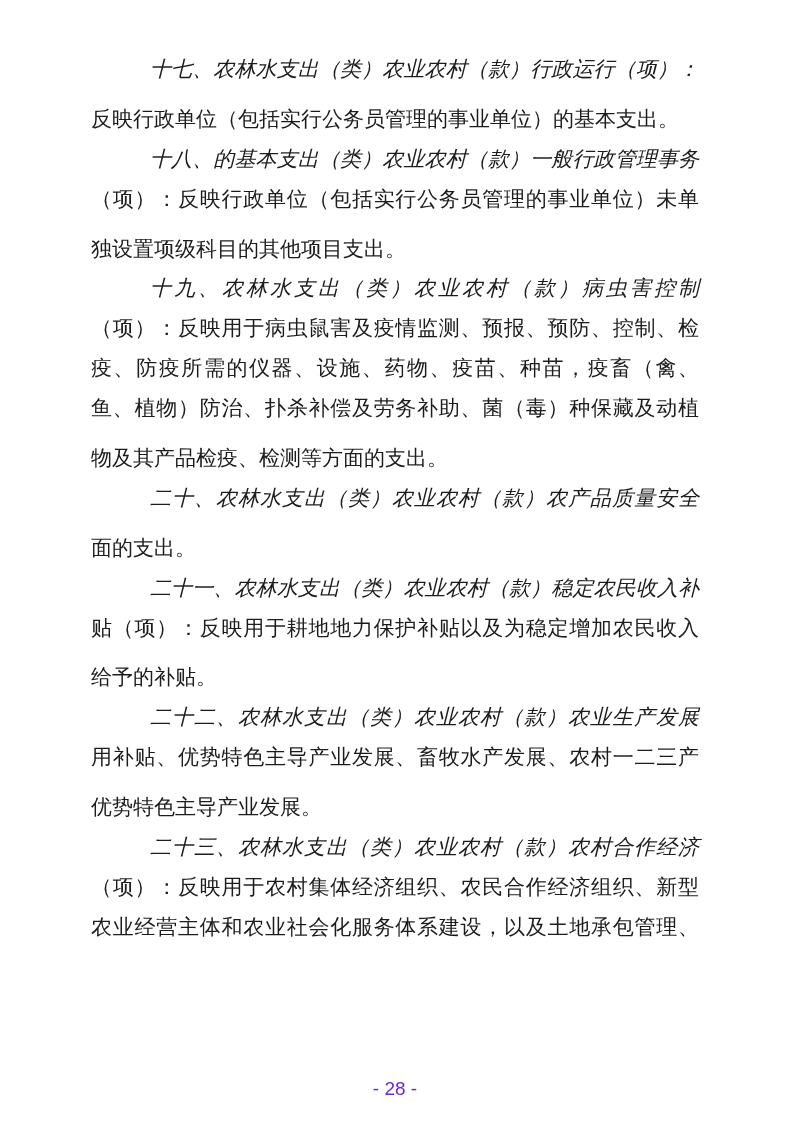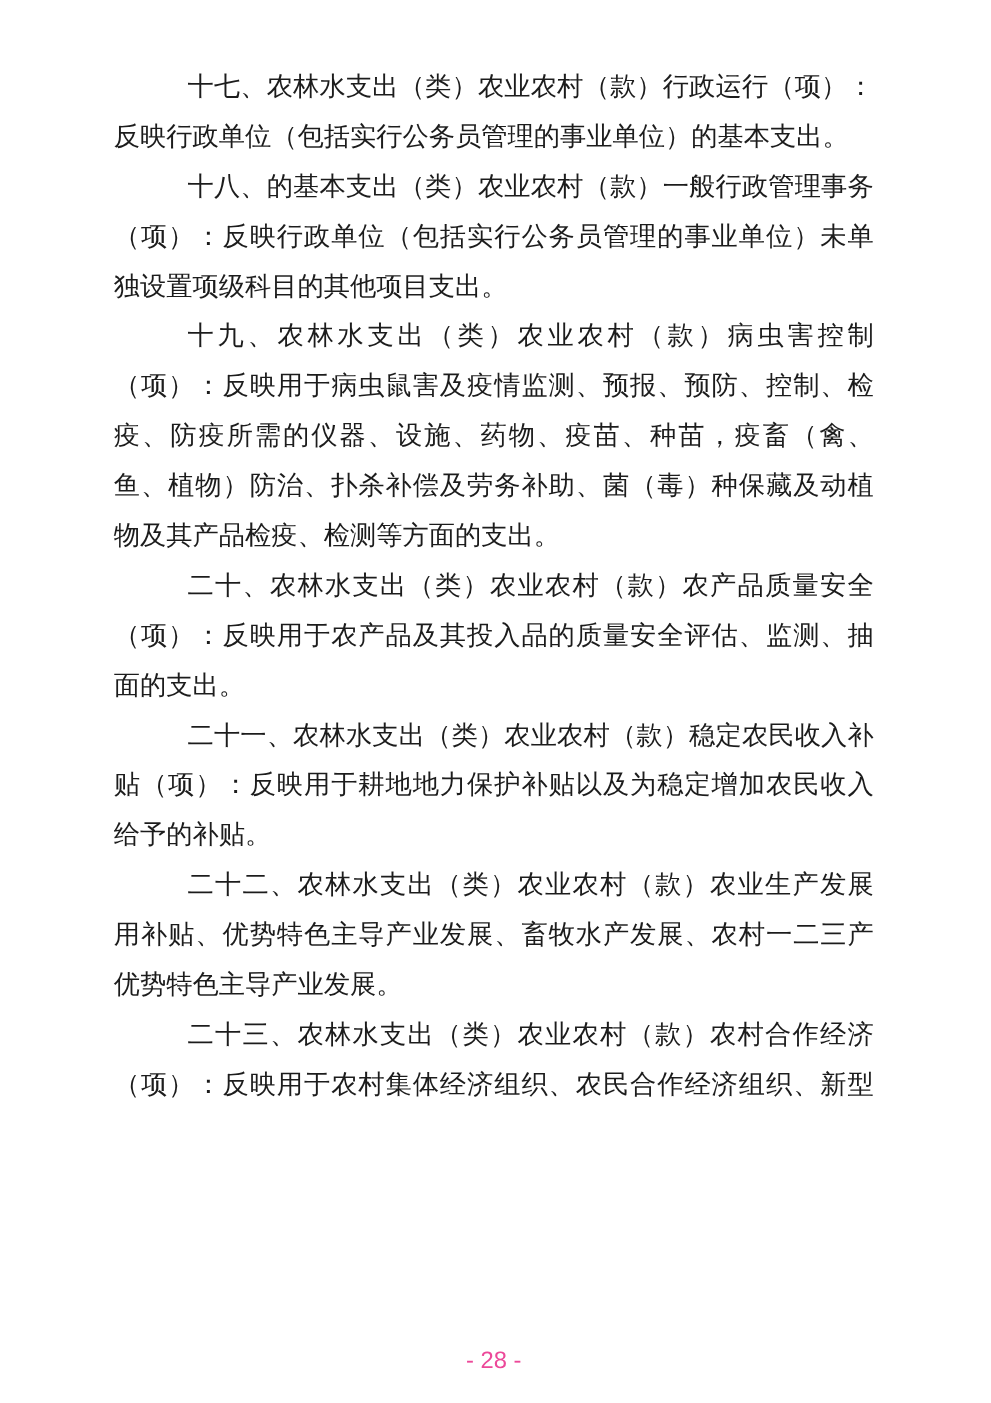--- a/index.html
+++ b/index.html
@@ -25,33 +25,33 @@
   }
   .line {
     font-size: 21px;
     height: 39.9px;
     line-height: 39.9px;
     text-align: justify;
     text-align-last: justify;
     text-justify: inter-character;
     overflow: visible;
   }
-  .line.first { padding-left: 59px; }
-  .line.last { text-align: right; text-align-last: left; }
+  .line.first { padding-left: 59px; font-style: italic; }
+  .line.last { text-align: right; text-align-last: left; margin-top: 10px; }
   .footer {
     position: absolute;
     left: 91px;
     top: 1078px;
     width: 608px;
     text-align: center;
   }
   .page-number {
     font-family: "Liberation Sans", sans-serif;
     font-size: 19px;
-    color: #ec4899;
+    color: #6d28d9;
   }
 </style>
 </head>
 <body style="background: rgb(255, 255, 255); color: rgb(28, 28, 28);">
 
 <div class="page">
   <div class="doc-body" id="doc-body">
       <div class="paragraph">
         <div class="line first">十七、农林水支出（类）农业农村（款）行政运行（项）：</div>
         <div class="line last">反映行政单位（包括实行公务员管理的事业单位）的基本支出。</div>
@@ -63,34 +63,34 @@
       </div>
       <div class="paragraph">
         <div class="line first">十九、农林水支出（类）农业农村（款）病虫害控制</div>
         <div class="line">（项）：反映用于病虫鼠害及疫情监测、预报、预防、控制、检</div>
         <div class="line">疫、防疫所需的仪器、设施、药物、疫苗、种苗，疫畜（禽、</div>
         <div class="line">鱼、植物）防治、扑杀补偿及劳务补助、菌（毒）种保藏及动植</div>
         <div class="line last">物及其产品检疫、检测等方面的支出。</div>
       </div>
       <div class="paragraph">
         <div class="line first">二十、农林水支出（类）农业农村（款）农产品质量安全</div>
-        <div class="line">（项）：反映用于农产品及其投入品的质量安全评估、监测、抽</div>
         <div class="line last">面的支出。</div>
       </div>
       <div class="paragraph">
         <div class="line first">二十一、农林水支出（类）农业农村（款）稳定农民收入补</div>
         <div class="line">贴（项）：反映用于耕地地力保护补贴以及为稳定增加农民收入</div>
         <div class="line last">给予的补贴。</div>
       </div>
       <div class="paragraph">
         <div class="line first">二十二、农林水支出（类）农业农村（款）农业生产发展</div>
         <div class="line">用补贴、优势特色主导产业发展、畜牧水产发展、农村一二三产</div>
         <div class="line last">优势特色主导产业发展。</div>
       </div>
       <div class="paragraph">
         <div class="line first">二十三、农林水支出（类）农业农村（款）农村合作经济</div>
         <div class="line">（项）：反映用于农村集体经济组织、农民合作经济组织、新型</div>
+        <div class="line">农业经营主体和农业社会化服务体系建设，以及土地承包管理、</div>
       </div>
     </div>
   <div class="footer">
     <span class="page-number">- 28 -</span>
   </div>
 </div>
 
 </body></html>

